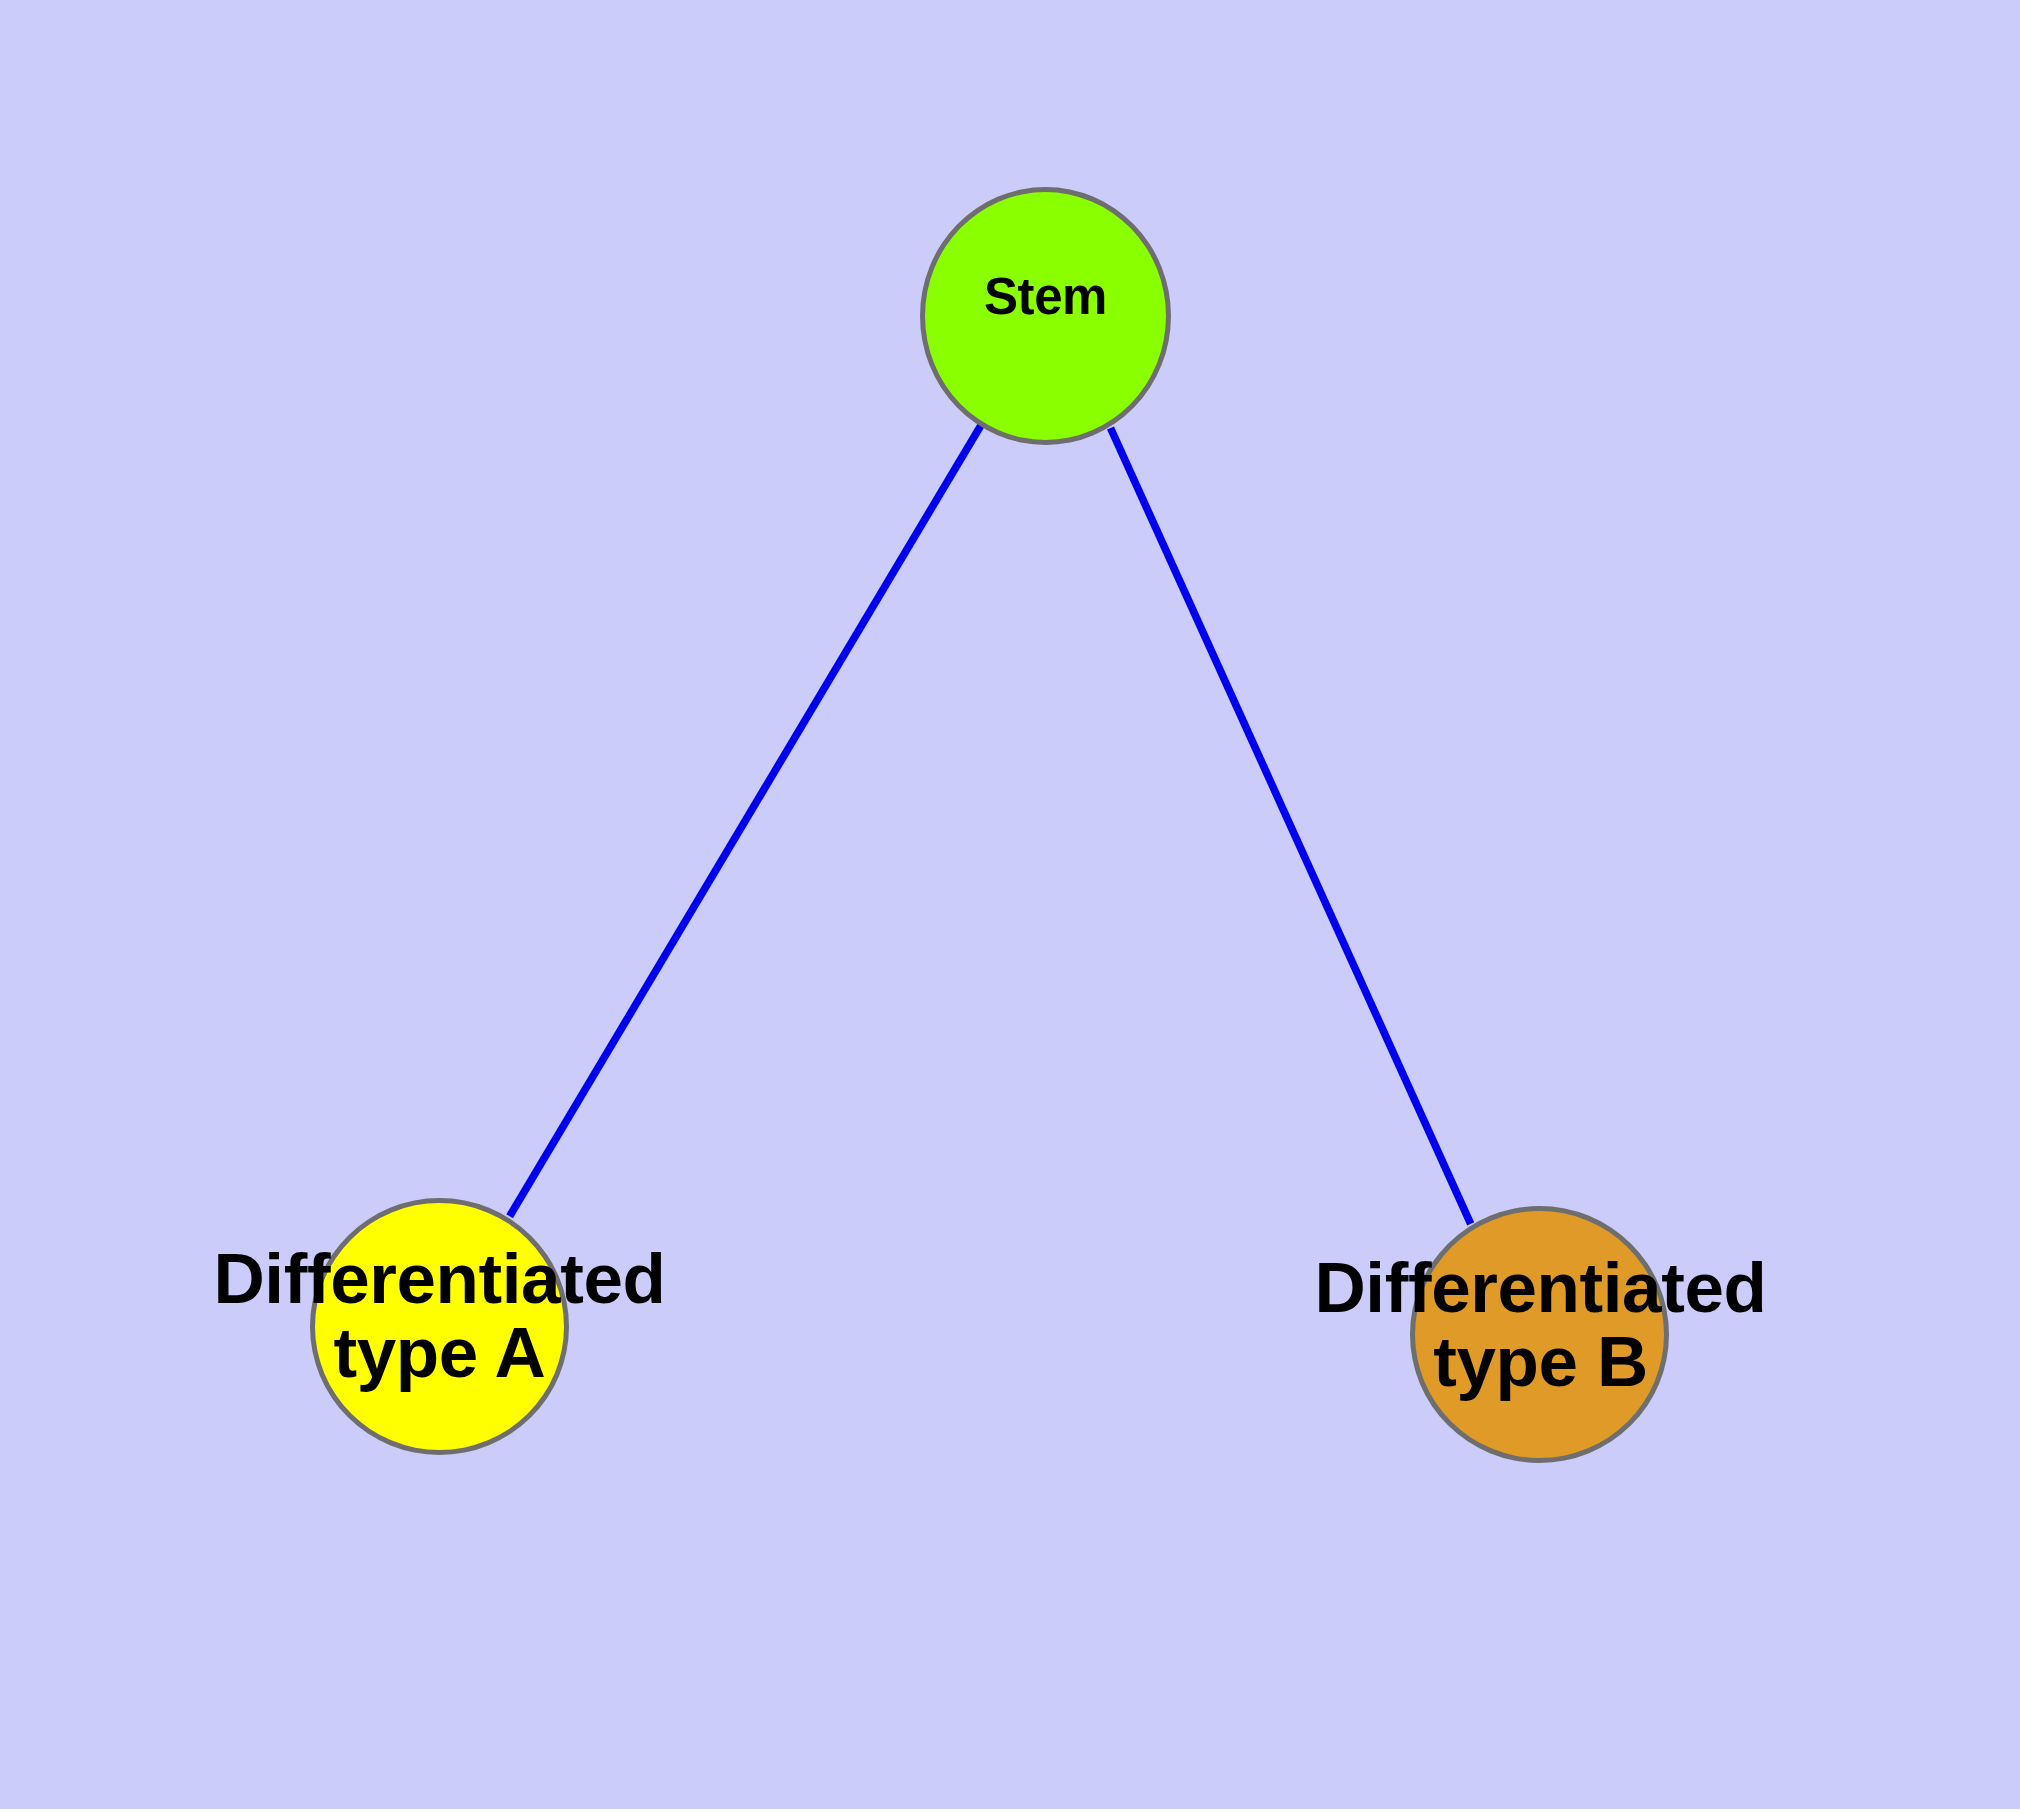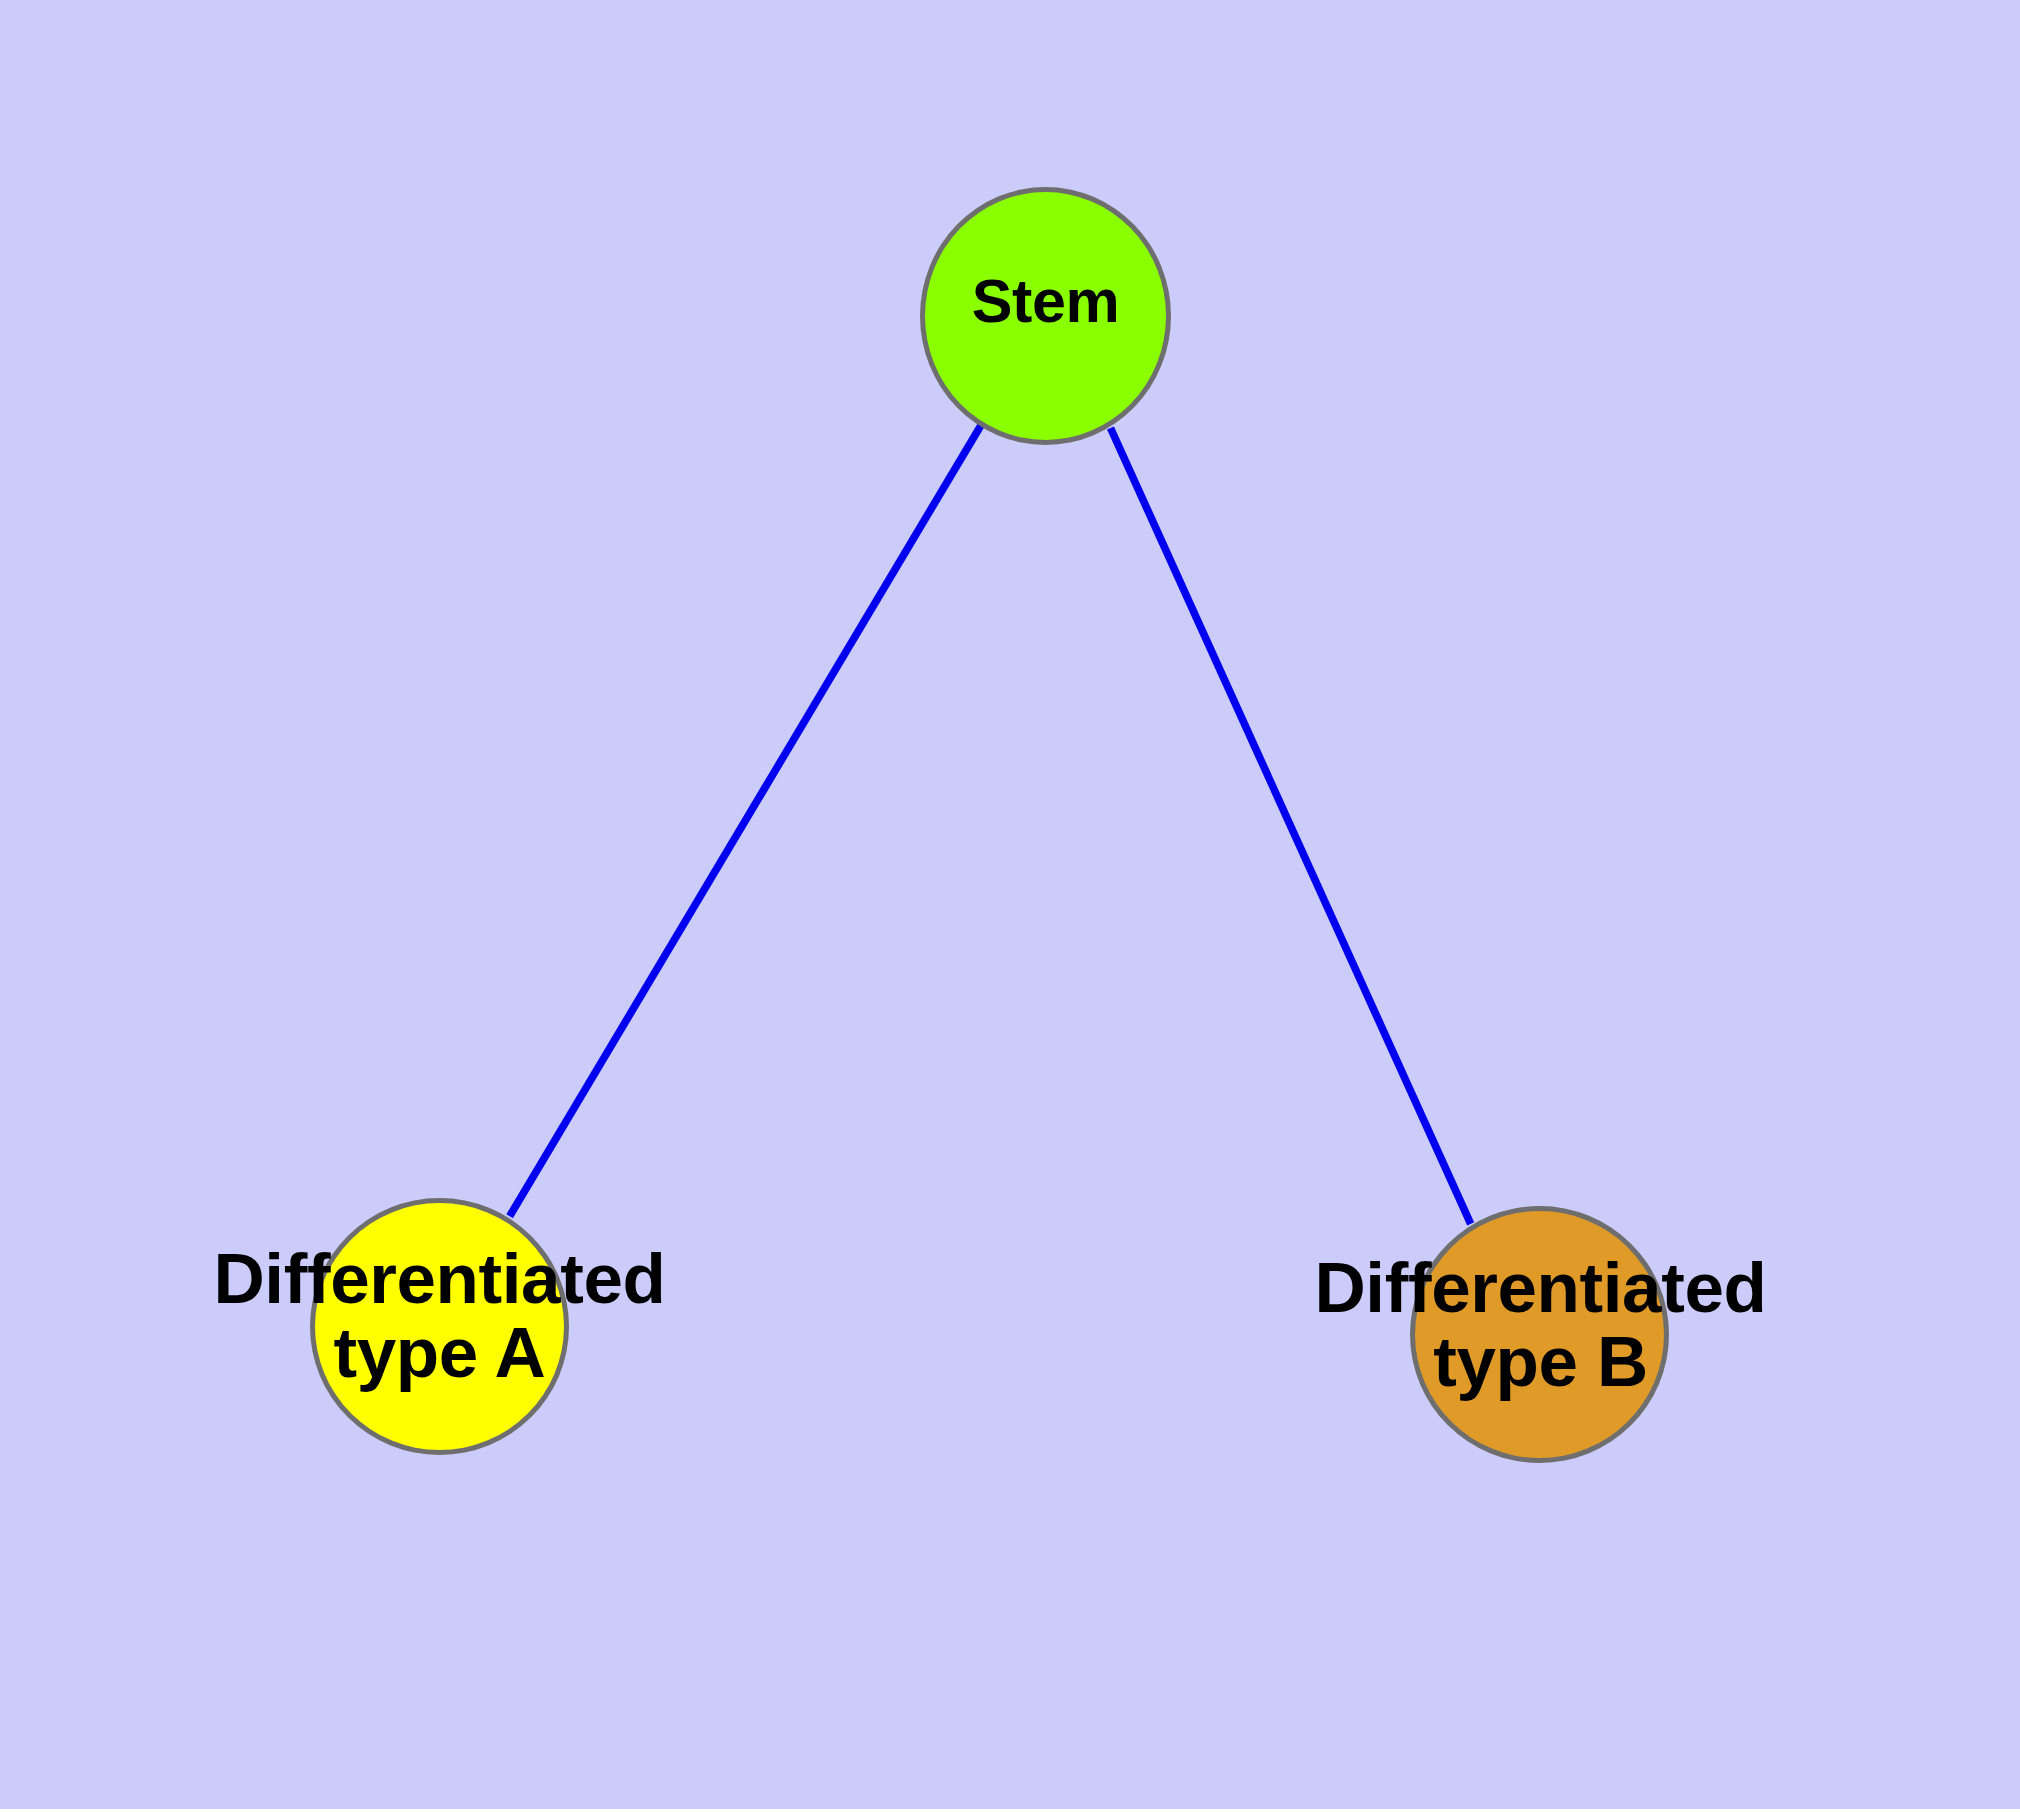--- a/index.html
+++ b/index.html
@@ -52,21 +52,21 @@
     left: 920px;
     top: 187px;
     width: 251px;
     height: 258px;
     background: #8aff00;
   }
   #label-stem {
     left: 791px;
     top: 270px;
     width: 509px;
-    font-size: 61px;
+    font-size: 51px;
   }
   #node-diff-a {
     left: 310px;
     top: 1198px;
     width: 259px;
     height: 257px;
     background: #ffff00;
   }
   #label-diff-a {
     left: 185px;

